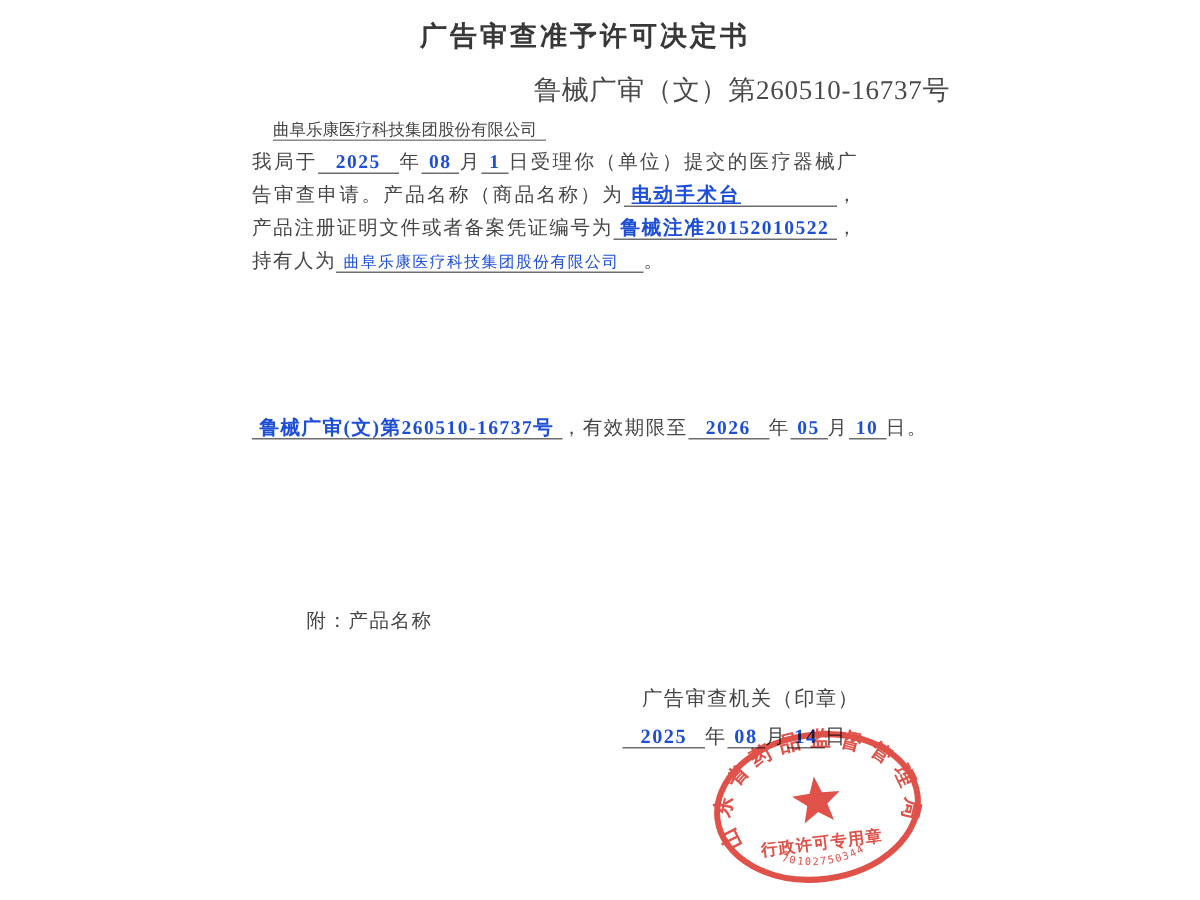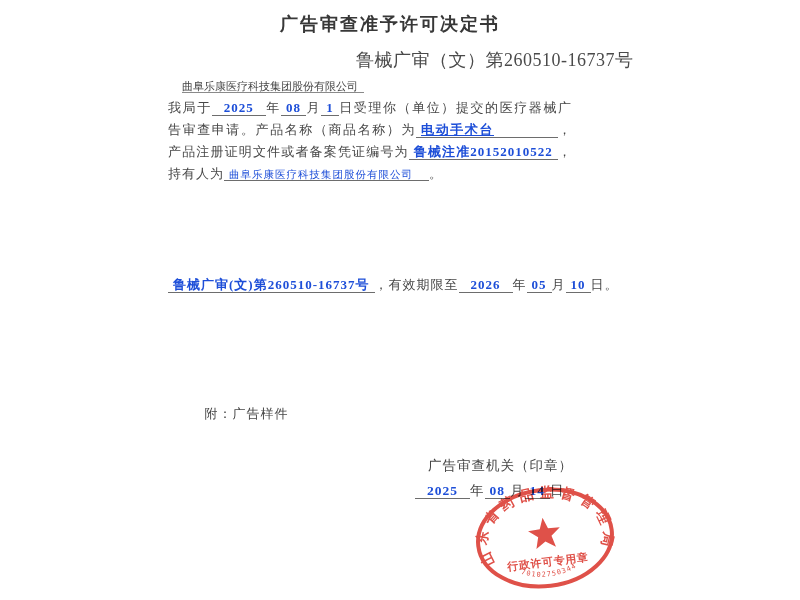--- a/index.html
+++ b/index.html
@@ -65,21 +65,21 @@
   <p class="para p1">
     <span>我局于</span><span class="fill widepad">2025</span><span>年</span><span class="fill">08</span><span>月</span><span class="fill">1</span><span>日受理你（单位）提交的医疗器械广告审查申请。产品名称（商品名称）为</span><span class="fill blank-tail">电动手术台</span><span>，产品注册证明文件或者备案凭证编号为</span><span class="fill">鲁械注准20152010522</span><span>，持有人为</span><span class="fill small">曲阜乐康医疗科技集团股份有限公司</span><span>。</span>
   </p>
 
 
   <p class="para p2b">
     <span class="fill">鲁械广审(文)第260510-16737号</span><span>，有效期限至</span><span class="fill widepad">2026</span><span>年</span><span class="fill">05</span><span>月</span><span class="fill">10</span><span>日。</span>
   </p>
 
 
-  <p class="para attach">附：广告样件</p>
+  <p class="para attach">附：产品名称</p>
 
   <div class="sig-issuer">广告审查机关（印章）</div>
 
   <div class="sig-date">
     <span class="fill widepad">2025</span><span>年</span><span class="fill">08</span><span>月</span><span class="fill">14</span><span>日</span>
   </div>
 
   <div class="seal">
     <svg viewBox="0 0 200 150">
       <defs>

